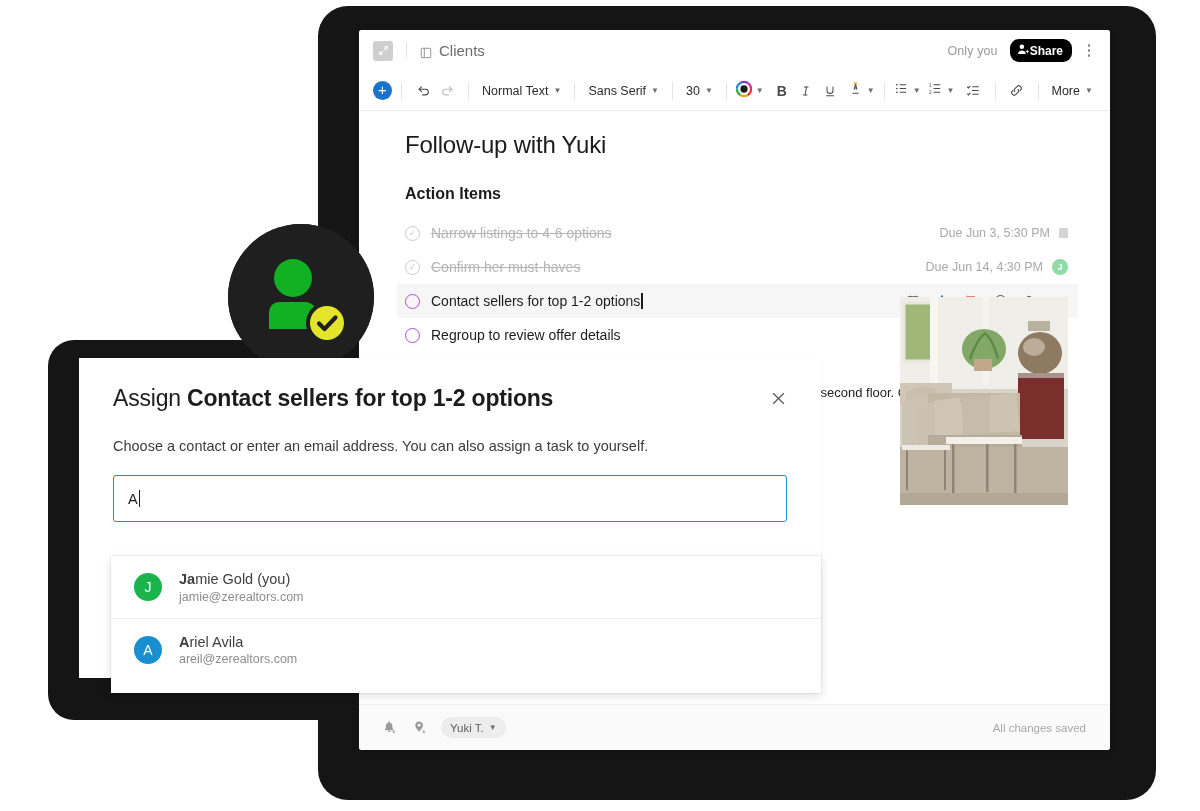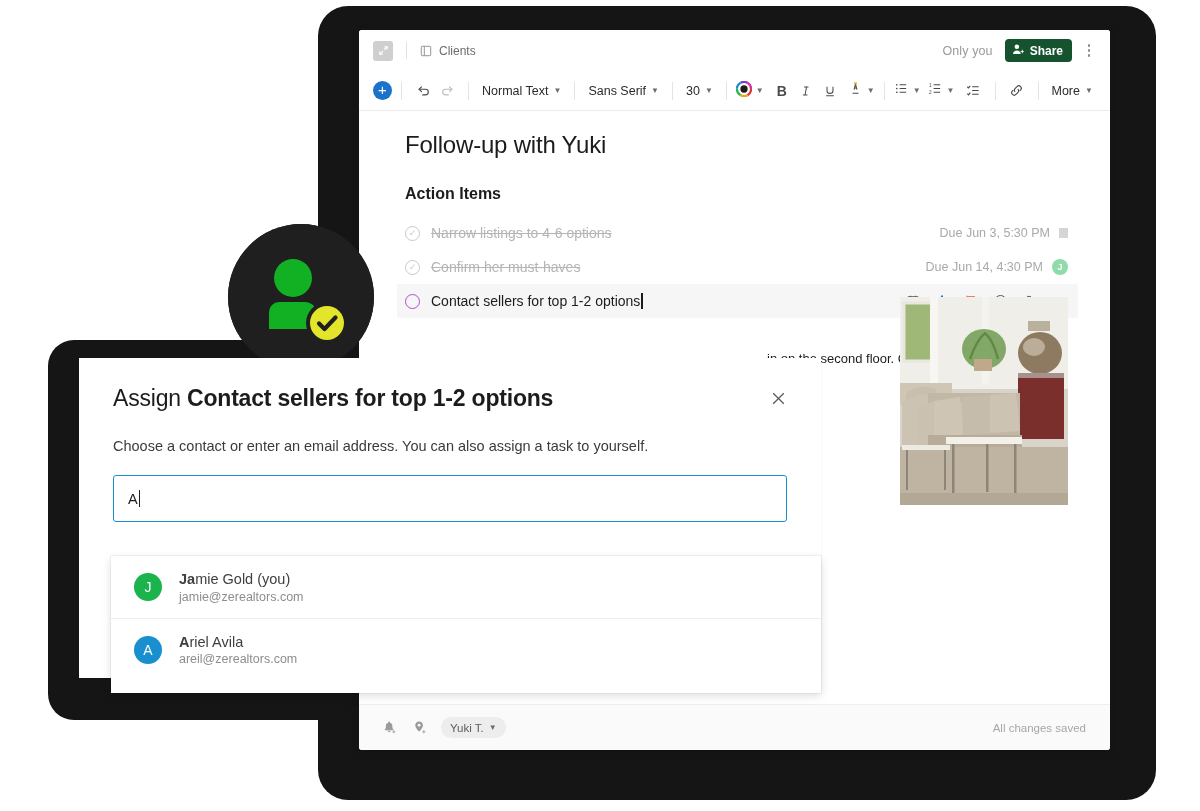--- a/index.html
+++ b/index.html
@@ -40,28 +40,28 @@
     background: #fff;
   }
   .hdr-icon-box {
     width: 20px; height: 20px;
     background: #cfcfcf;
     border-radius: 3px;
     display:flex; align-items:center; justify-content:center;
     flex: 0 0 auto;
   }
   .hdr-sep { width:1px; height:17px; background:#e2e2e2; margin:0 13px; }
-  .crumb { display:flex; align-items:center; gap:7px; color:#6c6c6c; font-size:12px; }
+  .crumb { display:flex; align-items:center; gap:7px; color:#6c6c6c; font-size:15px; }
   .crumb-icon { width:12px; height:12px; }
   .hdr-spacer { flex:1 1 auto; }
   .only-you { color:#9a9a9a; font-size:12.5px; margin-right:12px; letter-spacing:.1px;}
   .share-btn {
-    display:flex; align-items:center; gap:5px;
-    background:#14532d; color:#fff;
-    border:none; border-radius:4px;
+    display:flex; align-items:center; 
+    background:#000000; color:#fff;
+    border:none; border-radius:9px;
     height:23px; padding:0 9px 0 7px;
     font-size:12px; font-weight:bold;
     font-family:"Liberation Sans", sans-serif;
     cursor:pointer;
   }
   .kebab { width:16px; margin-left:9px; display:flex; flex-direction:column; align-items:center; gap:2.5px; cursor:pointer;}
   .kebab i { width:2.5px; height:2.5px; border-radius:50%; background:#8b8b8b; display:block;}
 
   
   .doc-toolbar {
@@ -449,20 +449,33 @@
             <div class="ra">
               <svg width="15" height="15" viewBox="0 0 16 16" fill="#8b8b8b">
                 <circle cx="3.4" cy="8" r="1.15"></circle>
                   <circle cx="8" cy="8" r="1.15"></circle>
                   <circle cx="12.6" cy="8" r="1.15"></circle>
               </svg>
             </div>
           </div>
         </div>
 
+        <div class="task">
+          <div class="chk-open"></div>
+          <div class="task-label">Regroup to review offer details</div>
+          <div class="task-spacer"></div>
+          <div class="task-due">Due Jun 22, 5:30 PM</div>
+          <span class="bell-blue-sm">
+            <svg width="12" height="12" viewBox="0 0 16 16" fill="#1a73c8">
+              <path d="M8 1.4a1.1 1.1 0 0 1 1.1 1.1v.5a3.9 3.9 0 0 1 2.9 3.8v2.6l1.2 1.7v.8H2.8v-.8L4 9.4V6.8a3.9 3.9 0 0 1 2.9-3.8v-.5A1.1 1.1 0 0 1 8 1.4z"></path>
+              <path d="M6.4 13.1h3.2a1.6 1.6 0 0 1-3.2 0z"></path>
+            </svg>
+          </span>
+          <div class="avatar-sm">J</div>
+        </div>
       </div>
 
       <div class="doc-para" style="margin-left:362px; margin-top:32px;">
         <span>in on the second floor. Confirmed</span>
       </div>
 
       <div class="photo">
         <svg width="168" height="208" viewBox="0 0 168 208">
           <rect width="168" height="208" fill="#d9d4c9"></rect>
           <rect x="0" y="0" width="168" height="92" fill="#efeee9"></rect>

